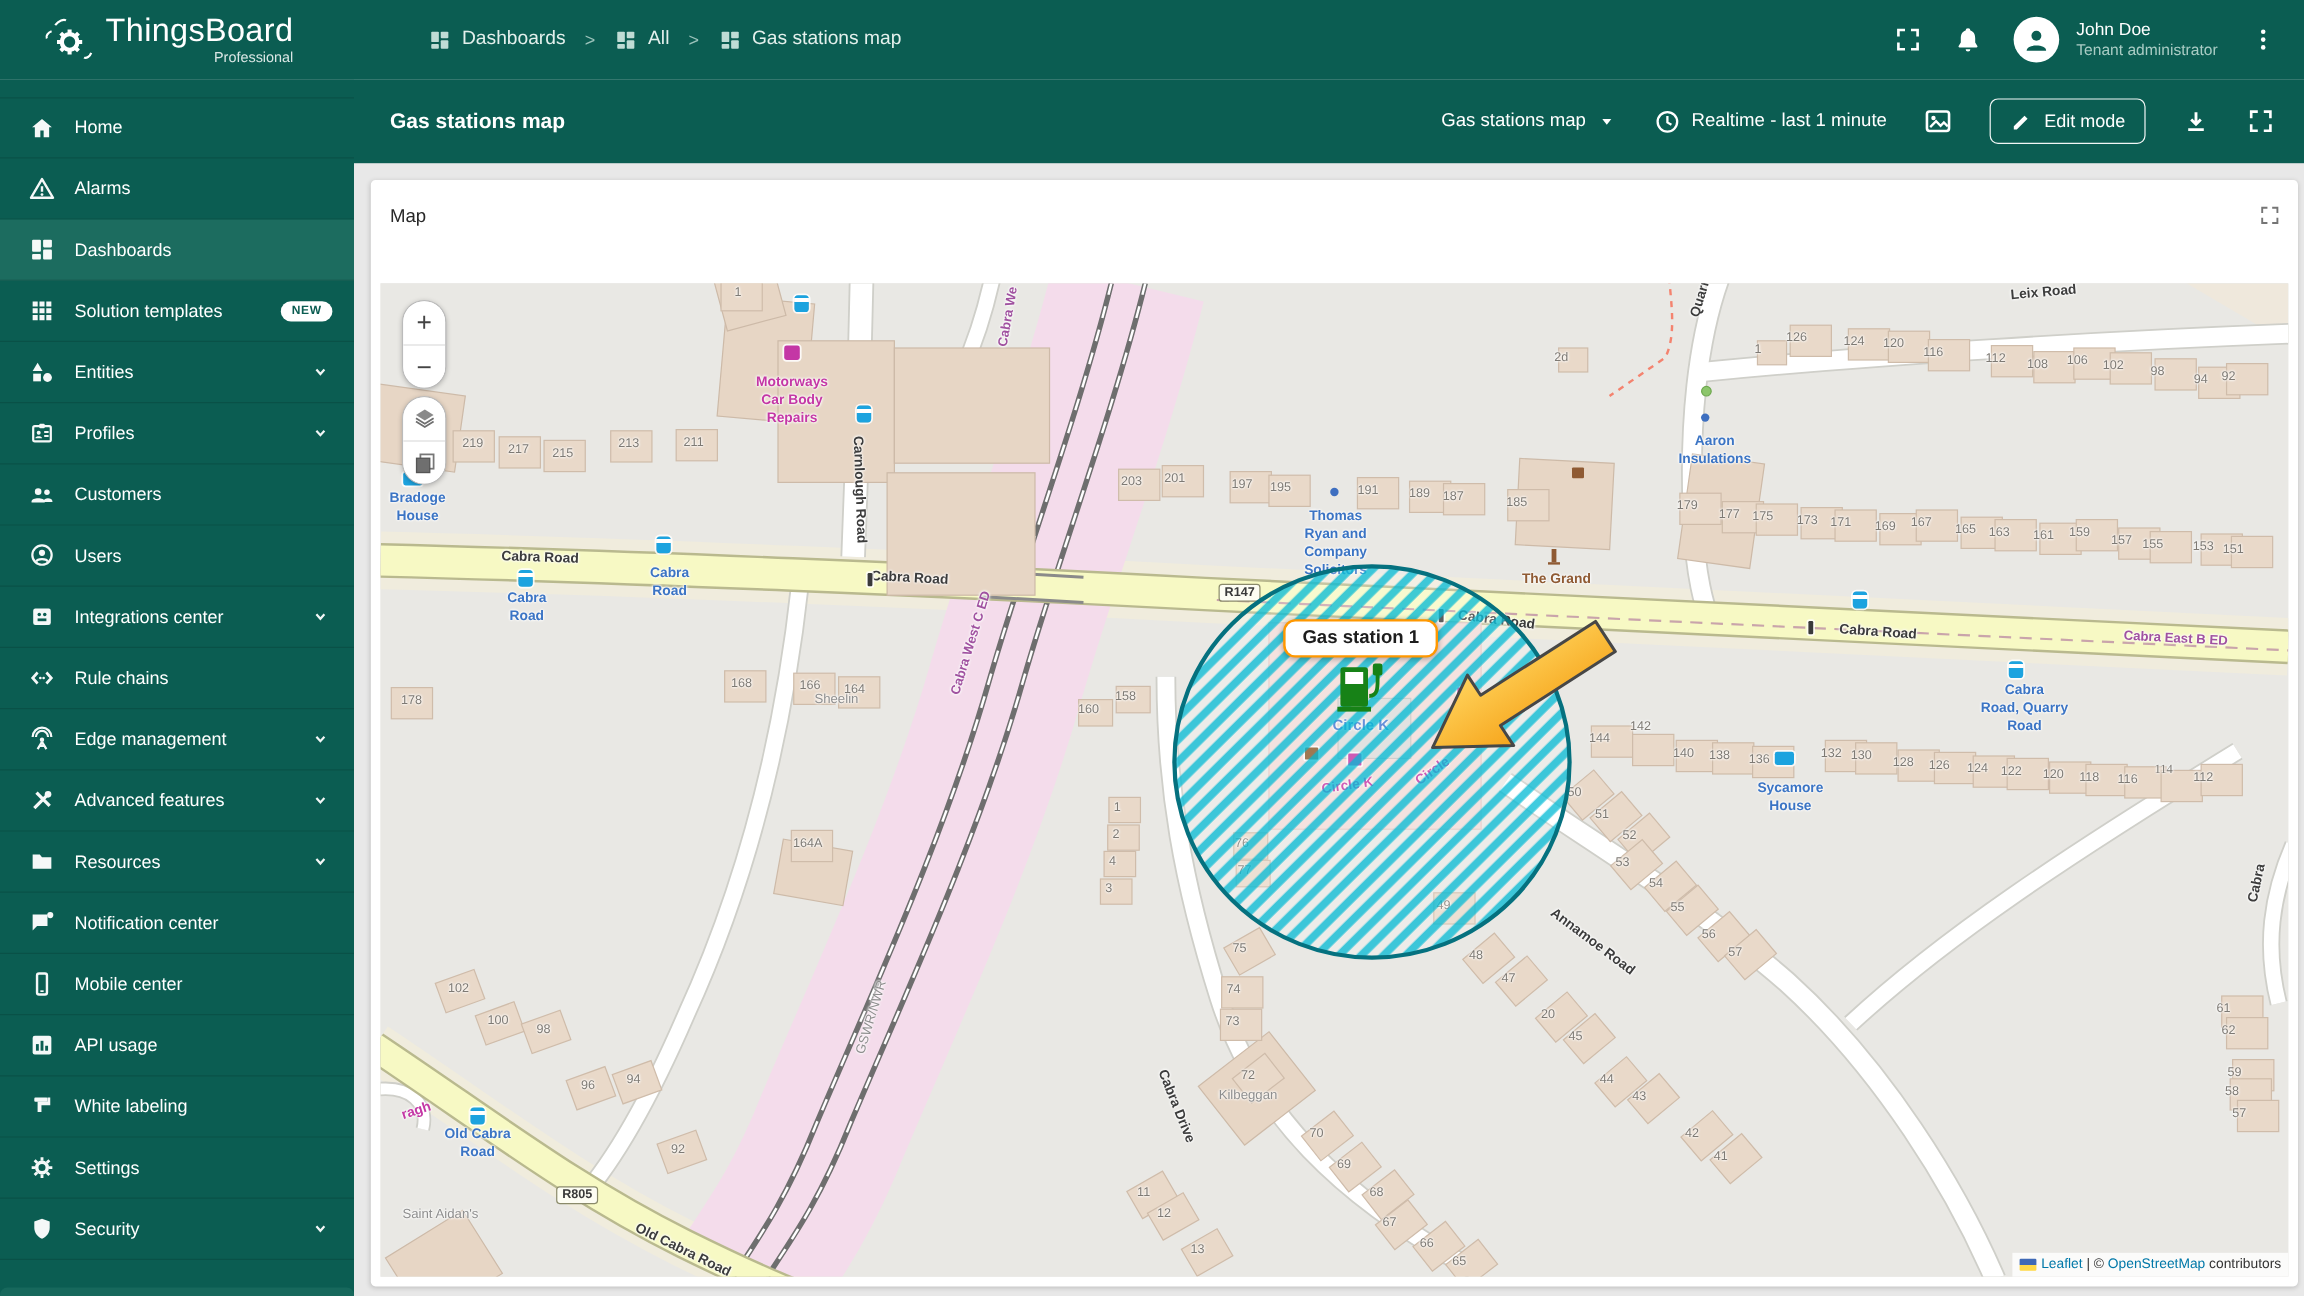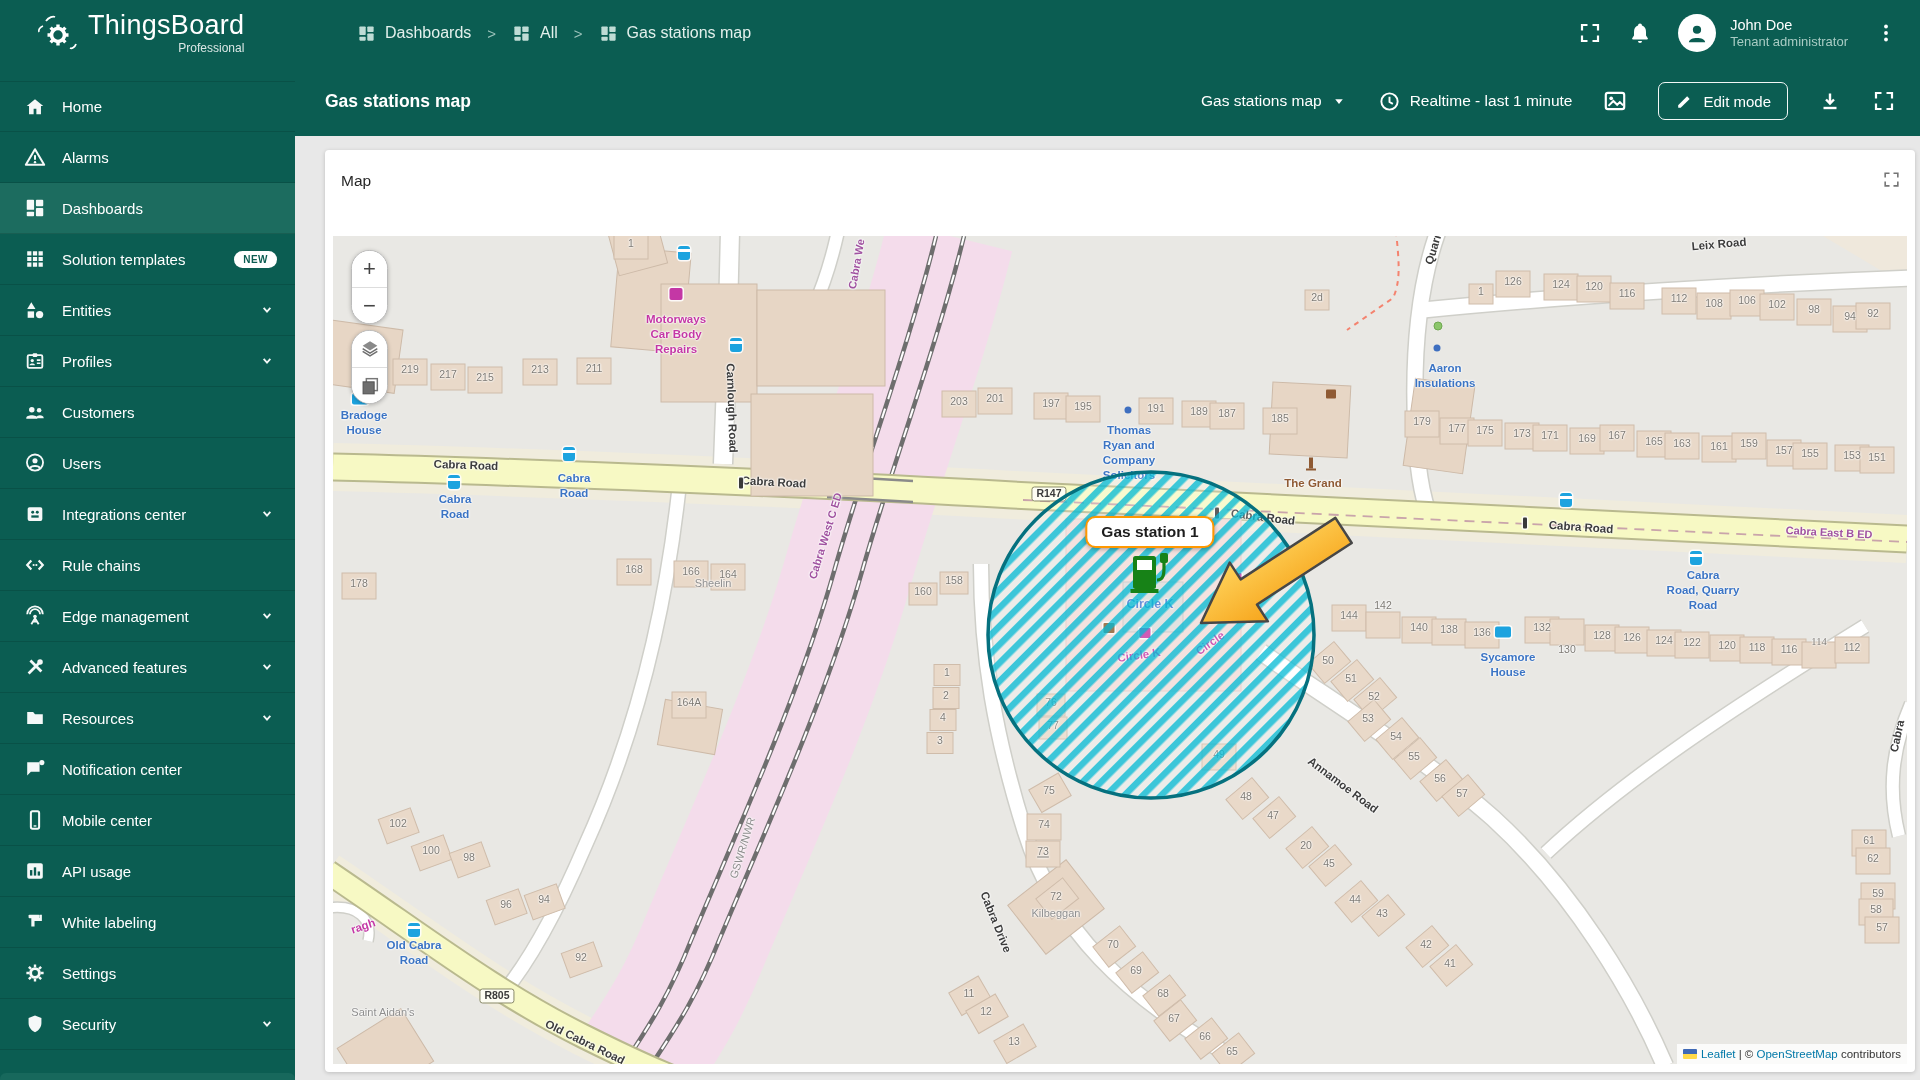--- a/index.html
+++ b/index.html
@@ -39,21 +39,21 @@
 .toolbar{height:70px;background:#0B5D52;color:#fff;display:flex;align-items:center;flex:none;padding:0 24px 0 30px}
 .tb-title{font-size:17.5px;font-weight:700}
 .tb-right{margin-left:auto;display:flex;align-items:center;gap:30px}
 .tb-select{display:flex;align-items:center;gap:8px;font-size:15.5px;cursor:pointer}
 .caret{width:18px;height:18px;fill:#fff}
 .tb-time{display:flex;align-items:center;gap:9px;font-size:15.5px;cursor:pointer}
 .tic{width:23px;height:23px;stroke:#fff;fill:none;stroke-width:2}
 .edit-btn{display:flex;align-items:center;gap:9px;border:1.3px solid rgba(255,255,255,.95);border-radius:7px;height:38px;padding:0 16px;font-size:15px;color:#fff;background:transparent;cursor:pointer}
 .pic{width:19px;height:19px;fill:#fff}
 
-.main{flex:1;padding:14px 5px 8px 30px;min-height:0}
+.main{flex:1;padding:14px 5px 8px 14px;min-height:0}
 .widget{background:#fff;border-radius:4px;box-shadow:0 1px 4px rgba(0,0,0,.18);height:100%;position:relative}
 .w-title{position:absolute;top:22px;left:16px;font-size:15.5px;color:#282828}
 .w-expand{position:absolute;top:20px;right:14px;width:19px;height:19px;stroke:#757575;fill:none;stroke-width:2;cursor:pointer}
 .map-wrap{position:absolute;top:86px;left:8px;right:8px;bottom:8px;overflow:hidden;background:#E9E8E4;cursor:grab}
 .map-wrap svg.layer{position:absolute;inset:0;width:100%;height:100%}
 #buildings rect{fill:#E9D9C9;stroke:#CFBCAA;stroke-width:1}
 .bigbld{fill:#E7D6C5;stroke:#CDBAA8;stroke-width:1}
 
 #map-labels{position:absolute;inset:0;pointer-events:none}
 .lbl{position:absolute;transform:translate(-50%,-50%) rotate(var(--r,0deg));white-space:nowrap;font:10.5px/1.05 "Liberation Sans",sans-serif;color:#7E7A74;text-shadow:0 0 2px #fff,0 0 2px #fff,0 0 3px #fff}
@@ -744,21 +744,21 @@
                 <div class="lbl n" style="left: 1451px; top: 215px;">157</div>
                 <div class="lbl n" style="left: 1477px; top: 218px;">155</div>
                 <div class="lbl n" style="left: 1519px; top: 220px;">153</div>
                 <div class="lbl n" style="left: 1544px; top: 222px;">151</div>
                 <div class="lbl n" style="left: 1016px; top: 380px;">144</div>
                 <div class="lbl n" style="left: 1050px; top: 370px;">142</div>
                 <div class="lbl n" style="left: 1086px; top: 392px;">140</div>
                 <div class="lbl n" style="left: 1116px; top: 394px;">138</div>
                 <div class="lbl n" style="left: 1149px; top: 397px;">136</div>
                 <div class="lbl n" style="left: 1209px; top: 392px;">132</div>
-                <div class="lbl n" style="left: 1234px; top: 394px; margin-top: 20px;">130</div>
+                <div class="lbl n" style="left: 1234px; top: 394px;">130</div>
                 <div class="lbl n" style="left: 1269px; top: 400px;">128</div>
                 <div class="lbl n" style="left: 1299px; top: 402px;">126</div>
                 <div class="lbl n" style="left: 1331px; top: 405px;">124</div>
                 <div class="lbl n" style="left: 1359px; top: 407px;">122</div>
                 <div class="lbl n" style="left: 1394px; top: 410px;">120</div>
                 <div class="lbl n" style="left: 1424px; top: 412px;">118</div>
                 <div class="lbl n" style="left: 1456px; top: 414px;">116</div>
                 <div class="lbl n" style="left: 1486px; top: 406px; font-family: Liberation Serif, serif;">114</div>
                 <div class="lbl n" style="left: 1519px; top: 412px;">112</div>
                 <div class="lbl n" style="left: 995px; top: 425px;">50</div>
@@ -779,21 +779,21 @@
                 <div class="lbl n" style="left: 1117px; top: 728px;">41</div>
                 <div class="lbl n" style="left: 1536px; top: 605px;">61</div>
                 <div class="lbl n" style="left: 1540px; top: 623px;">62</div>
                 <div class="lbl n" style="left: 1545px; top: 658px;">59</div>
                 <div class="lbl n" style="left: 1543px; top: 674px;">58</div>
                 <div class="lbl n" style="left: 1549px; top: 692px;">57</div>
                 <div class="lbl n" style="left: 718px; top: 467px;">76</div>
                 <div class="lbl n" style="left: 720px; top: 490px;">77</div>
                 <div class="lbl n" style="left: 716px; top: 555px;">75</div>
                 <div class="lbl n" style="left: 711px; top: 589px;">74</div>
-                <div class="lbl n" style="left: 710px; top: 616px; text-decoration: underline;">73</div>
+                <div class="lbl n" style="left: 710px; top: 616px;">73</div>
                 <div class="lbl n" style="left: 723px; top: 661px;">72</div>
                 <div class="lbl n" style="left: 780px; top: 709px;">70</div>
                 <div class="lbl n" style="left: 803px; top: 735px;">69</div>
                 <div class="lbl n" style="left: 830px; top: 758px;">68</div>
                 <div class="lbl n" style="left: 841px; top: 783px;">67</div>
                 <div class="lbl n" style="left: 872px; top: 801px;">66</div>
                 <div class="lbl n" style="left: 899px; top: 816px;">65</div>
                 <div class="lbl n" style="left: 636px; top: 758px;">11</div>
                 <div class="lbl n" style="left: 653px; top: 776px;">12</div>
                 <div class="lbl n" style="left: 681px; top: 806px;">13</div>

